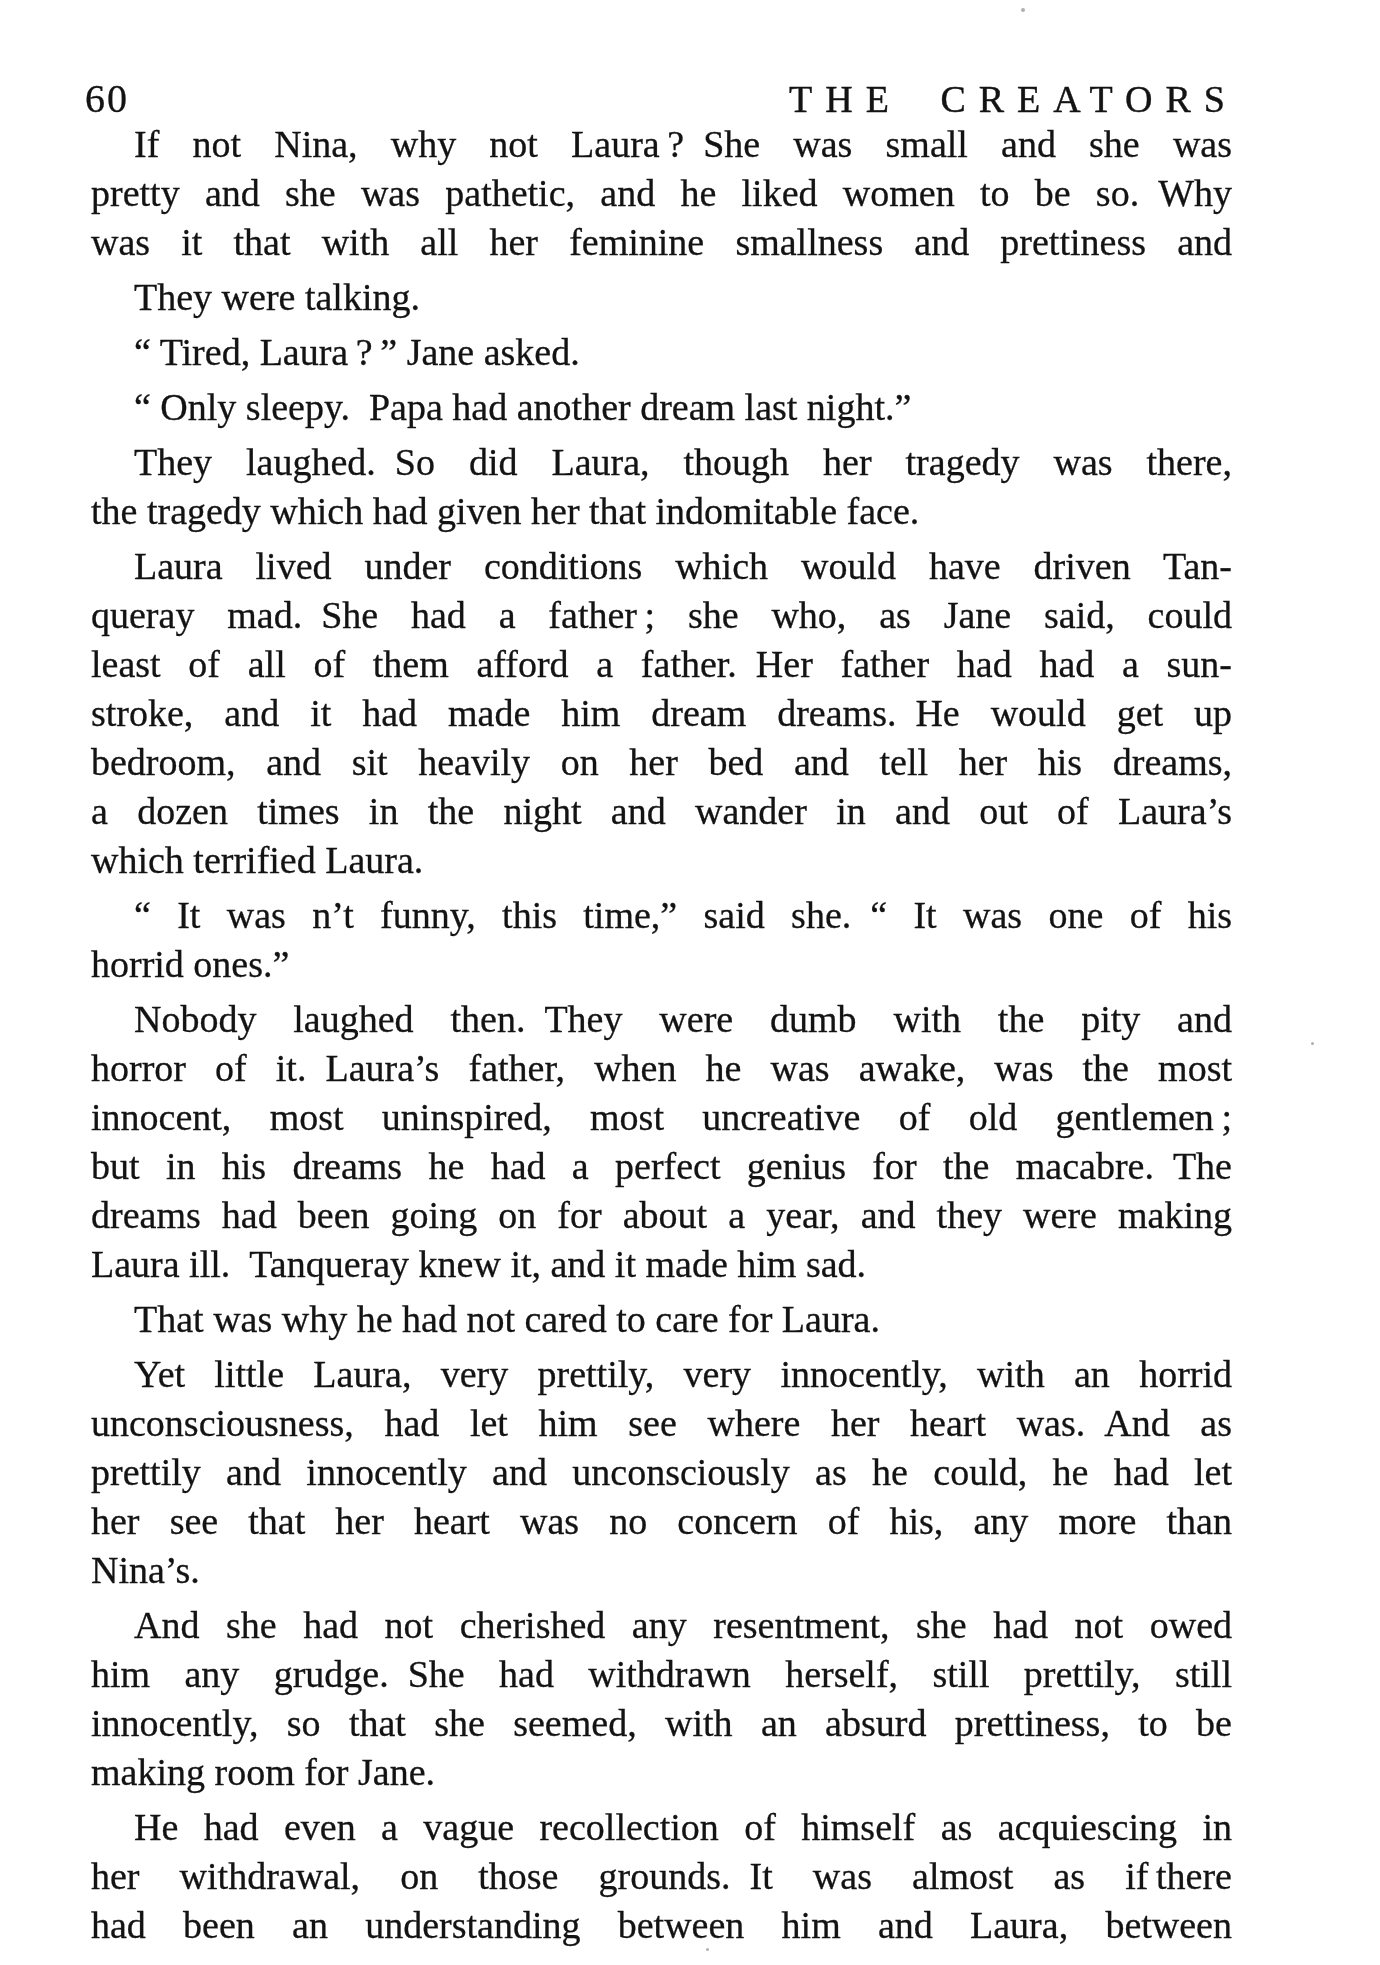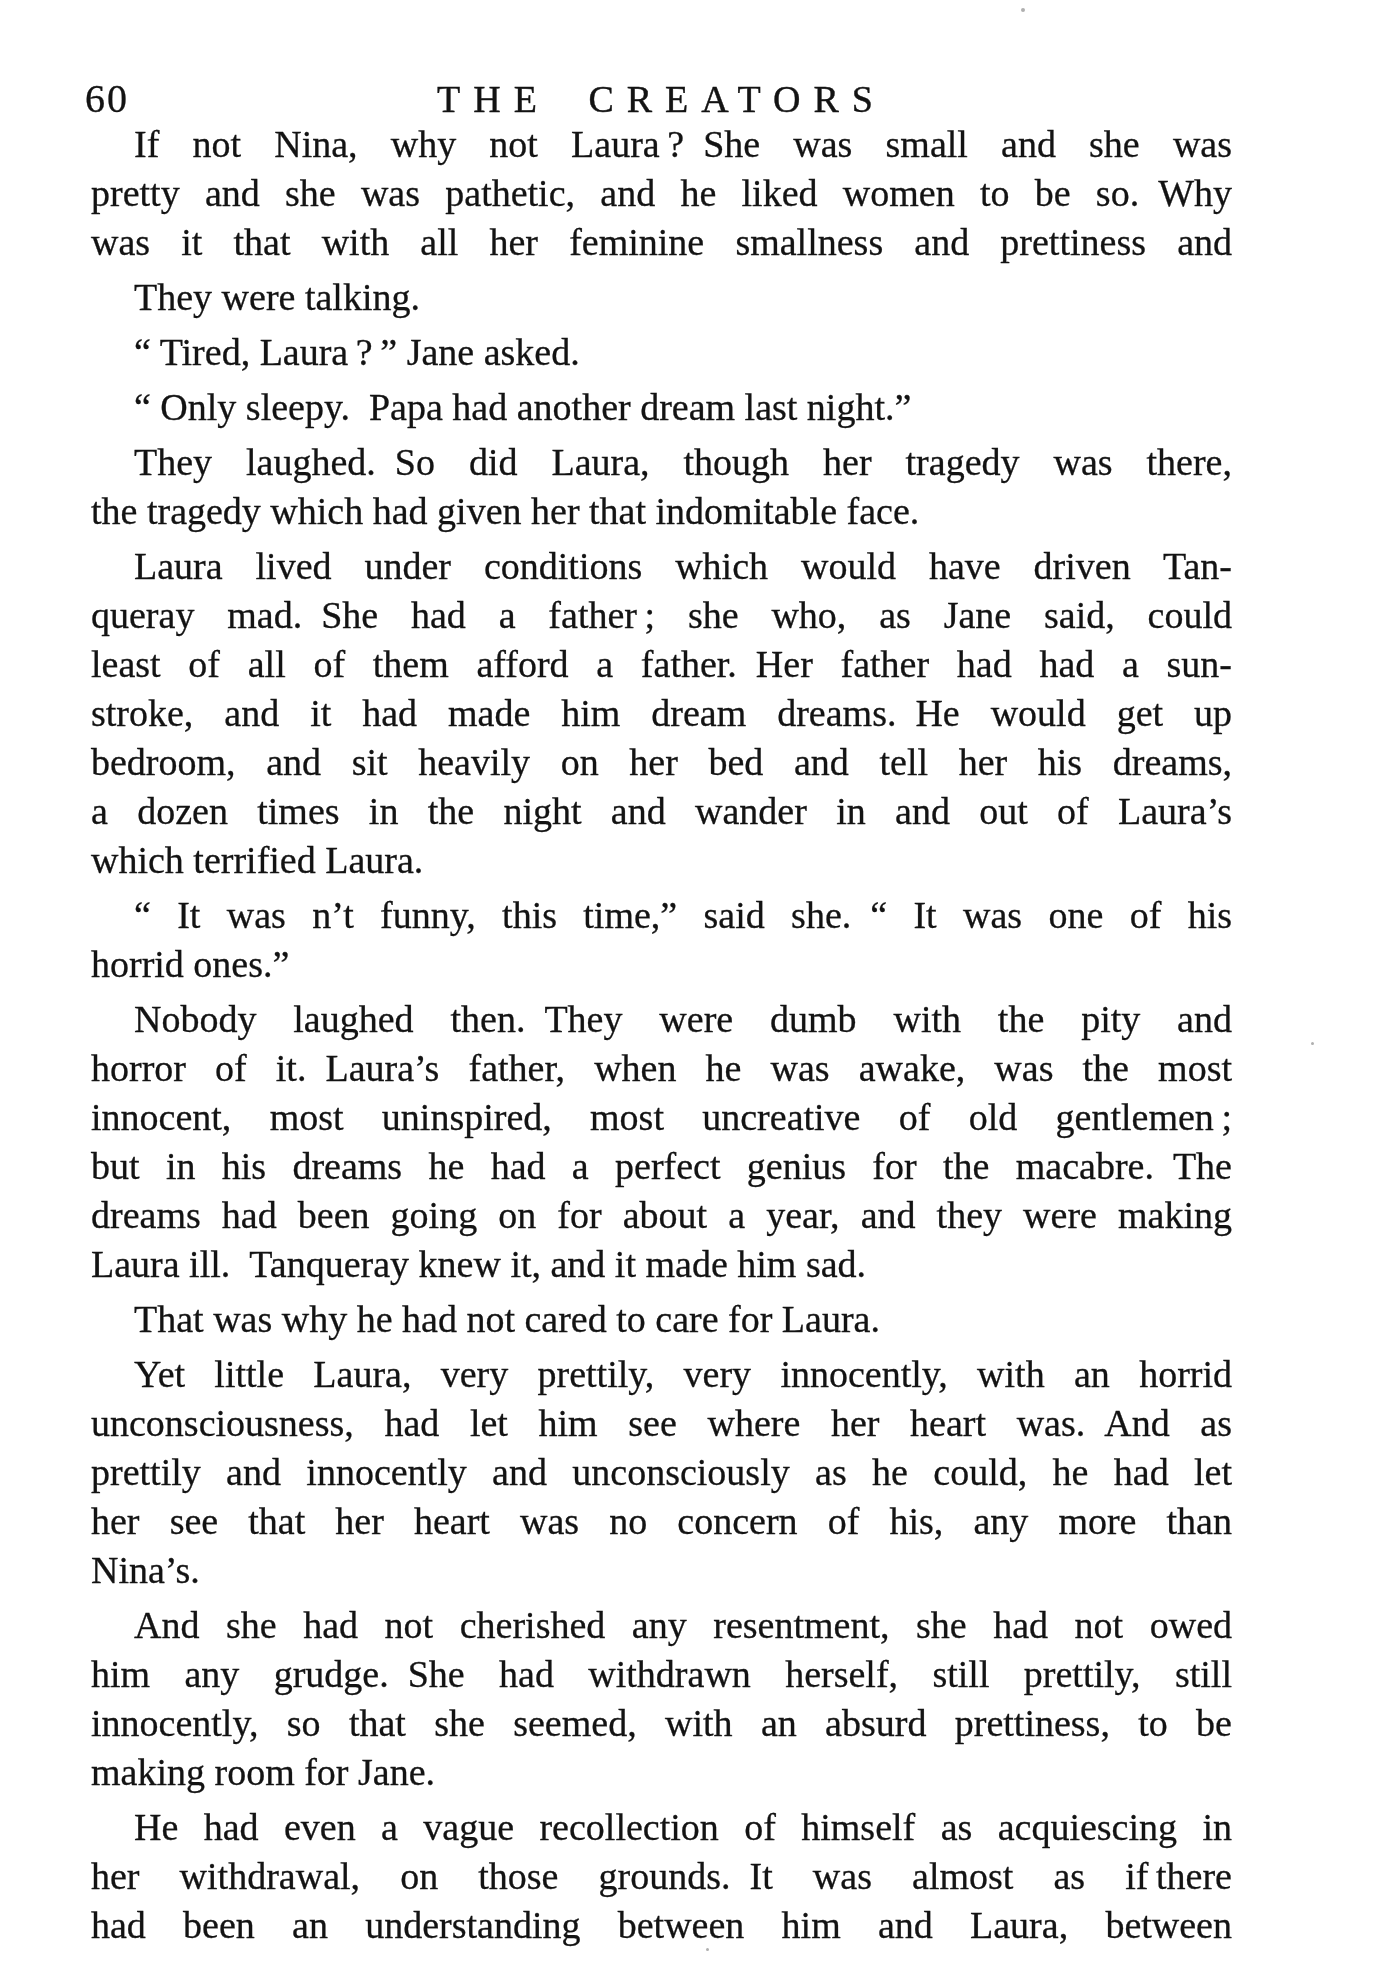--- a/index.html
+++ b/index.html
@@ -15,21 +15,21 @@
   .pageheader{
     position:absolute;left:85px;width:1153px;top:40px;height:46px;margin-top:37px;
   }
   .pagenum{
     position:absolute;left:0;top:2px;
     font-size:40px;line-height:40px;
     letter-spacing:2px;
     -webkit-text-stroke:0.3px #131313;
   }
   .runtitle{
-    display:block;text-align:center;
+    display:block;text-align:right;
     font-size:38px;line-height:44px;
     letter-spacing:13px;word-spacing:16px;
     -webkit-text-stroke:0.4px #131313;
   }
   .textblock{
     position:absolute;left:85px;width:1153px;top:114px;
   }
   .para{margin:6px;padding:0;}
   .line{
     font-size:38px;

